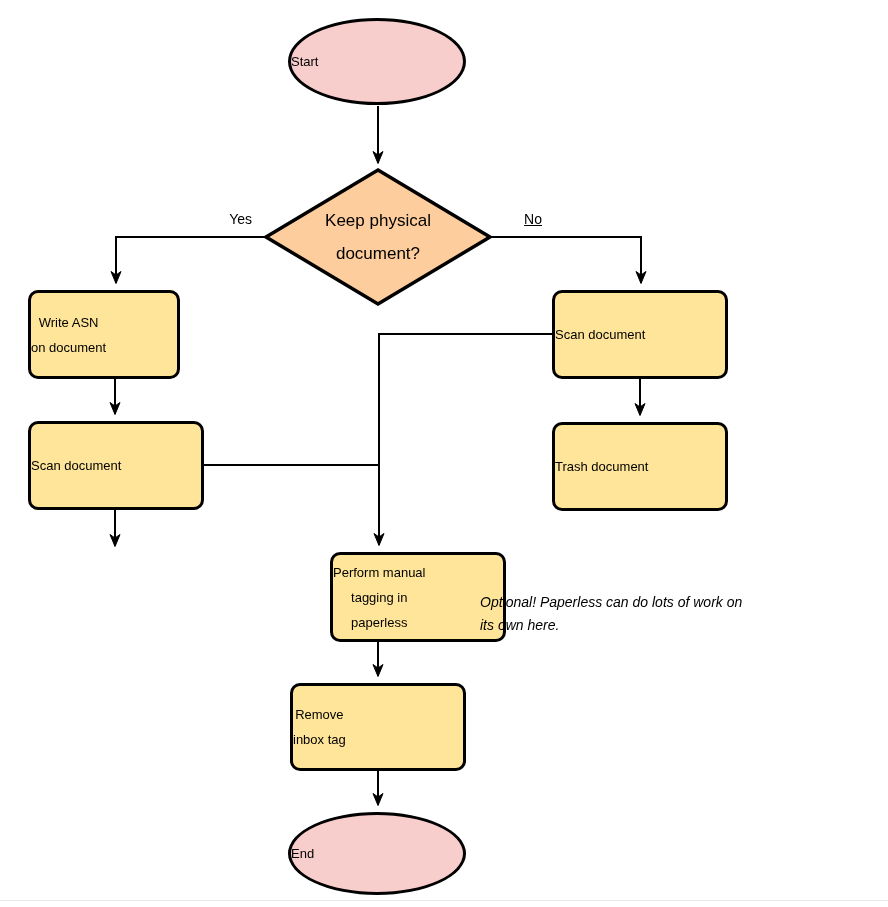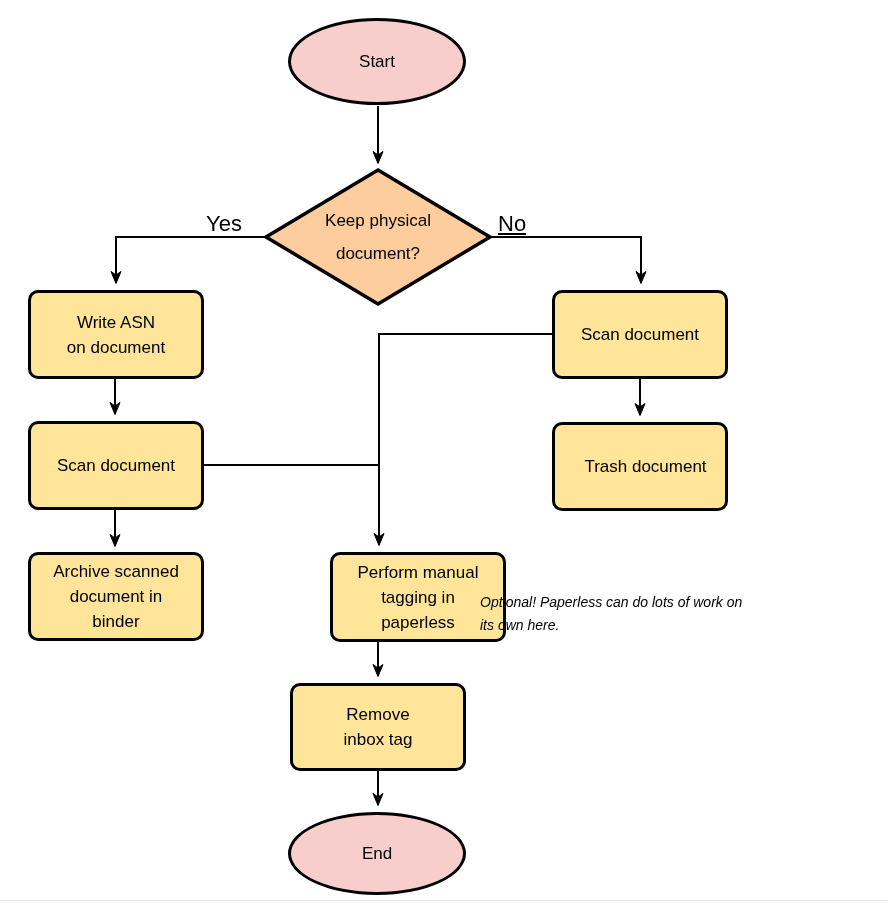--- a/index.html
+++ b/index.html
@@ -15,23 +15,22 @@
   .edge-layer {
     position: absolute;
     left: 0; top: 0;
     width: 888px; height: 907px;
   }
   .node {
     position: absolute;
     box-sizing: border-box;
     display: flex;
     align-items: center;
-    justify-content: center;
     text-align: center;
-    font-size: 17px;
+    font-size: 13px;
     line-height: 25px;
     white-space: pre-line;
   }
   .terminal {
     background: #f8cecc;
     border: 3.5px solid #000000;
     border-radius: 50%;
   }
   .process {
     background: #ffe599;
@@ -43,22 +42,22 @@
     display: flex;
     align-items: center;
     justify-content: center;
     text-align: center;
     font-size: 17px;
     line-height: 33px;
     white-space: pre-line;
   }
   .edge-label {
     position: absolute;
-    font-size: 22px;
-    text-align: left;
+    font-size: 14px;
+    text-align: right;
   }
   .annotation {
     position: absolute;
     font-size: 14px;
     line-height: 23px;
     font-style: italic;
     white-space: pre-line;
   }
   .bottom-divider {
     position: absolute;
@@ -101,40 +100,35 @@
 
   <div class="diamond-label" style="left:290px; top:203px; width:176px; height:68px;">
     <span>Keep physical
 document?</span>
   </div>
 
   <div class="edge-label" style="left:206px; top:211px; width:46px;">Yes</div>
 
   <div class="edge-label" style="left:498px; top:211px; width:44px;text-decoration:underline;">No</div>
 
-  <div class="node process" style="left:28px; top:290px; width:176px; height:89px;">
+  <div class="node process" style="left:28px; top:290px; width:152px; height:89px;">
     <span>Write ASN
 on document</span>
   </div>
 
   <div class="node process" style="left:28px; top:421px; width:176px; height:89px;">
     <span>Scan document</span>
   </div>
 
-  <div class="node process" style="left:28px; top:552px; width:176px; height:89px;">
-    <span>Archive scanned
-document in
-binder</span>
-  </div>
 
   <div class="node process" style="left:552px; top:290px; width:176px; height:89px;">
     <span>Scan document</span>
   </div>
 
-  <div class="node process" style="left:552px; top:422px; width:176px; height:89px;padding-left:11px;">
+  <div class="node process" style="left:552px; top:422px; width:176px; height:89px;">
     <span>Trash document</span>
   </div>
 
   <div class="node process" style="left:290px; top:552px; width:176px; height:90px;margin-left:40px;">
     <span>Perform manual
 tagging in
 paperless</span>
   </div>
 
   <div class="annotation" style="left:480px; top:591px; width:408px;">Optional! Paperless can do lots of work on

